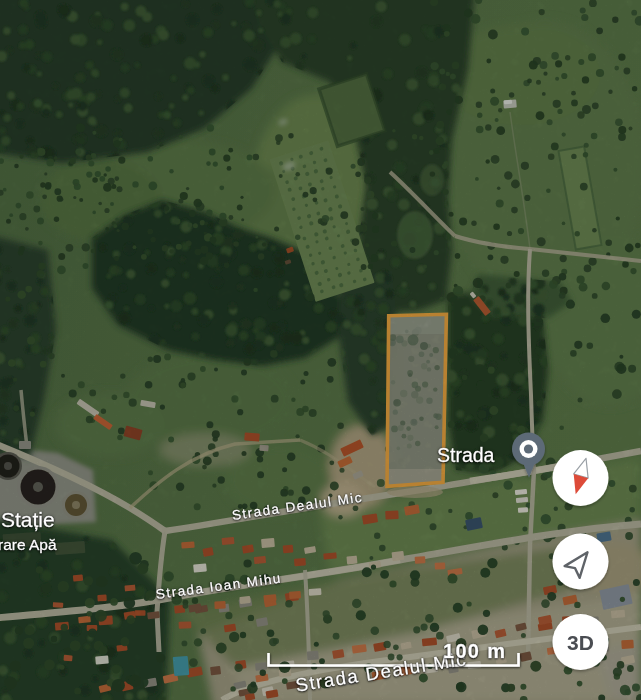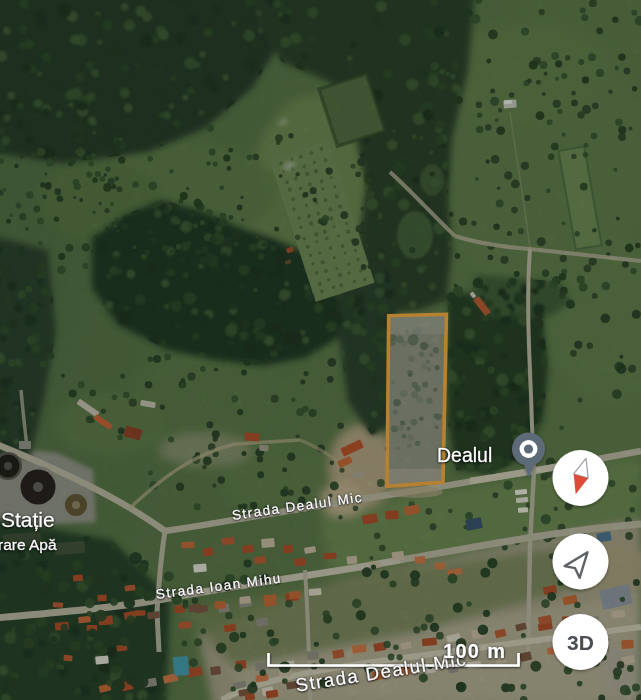--- a/index.html
+++ b/index.html
@@ -1710,20 +1710,20 @@
       </g>
       <g transform="translate(579.5 562.5) rotate(38)">
         <path d="M 0,-13 L 9.5,12 L 0,7.2 L -9.5,12 Z" fill="none" stroke="#5f6368" stroke-width="2.4" stroke-linejoin="round"></path>
       </g>
       <text x="580.5" y="649.5" font-family="Liberation Sans, sans-serif" font-size="21" font-weight="bold" fill="#4a4d52" text-anchor="middle">3D</text>
       <g filter="url(#dsh2)">
         <path d="M 268.5,653 L 268.5,665.5 L 518.5,665.5 L 518.5,653" fill="none" stroke="#ffffff" stroke-width="2.6"></path>
       </g>
 </svg>
 
-<div class="lb" style="left:437px;top:444px;font-size:19.5px;">Dealul</div>
+<div class="lb" style="left:437px;top:444px;font-size:19.5px;">Strada</div>
 <div class="lb st" style="left:231px;top:508px;transform:rotate(-8deg);">Strada Dealul Mic</div>
 <div class="lb st" style="left:155px;top:587px;transform:rotate(-7.5deg);">Strada Ioan Mihu</div>
 <div class="lb" style="left:294px;top:675px;font-size:18.5px;letter-spacing:1.6px;transform:rotate(-9deg);">Strada Dealul Mic</div>
 <div class="lb" style="left:1px;top:508px;font-size:21px;">Stație</div>
 <div class="lb" style="left:-2px;top:536px;font-size:15.5px;">rare Apă</div>
 <div class="lb" style="left:443px;top:640px;font-size:20px;font-weight:bold;letter-spacing:1.3px;">100 m</div>
 
 </div>
 </body></html>

